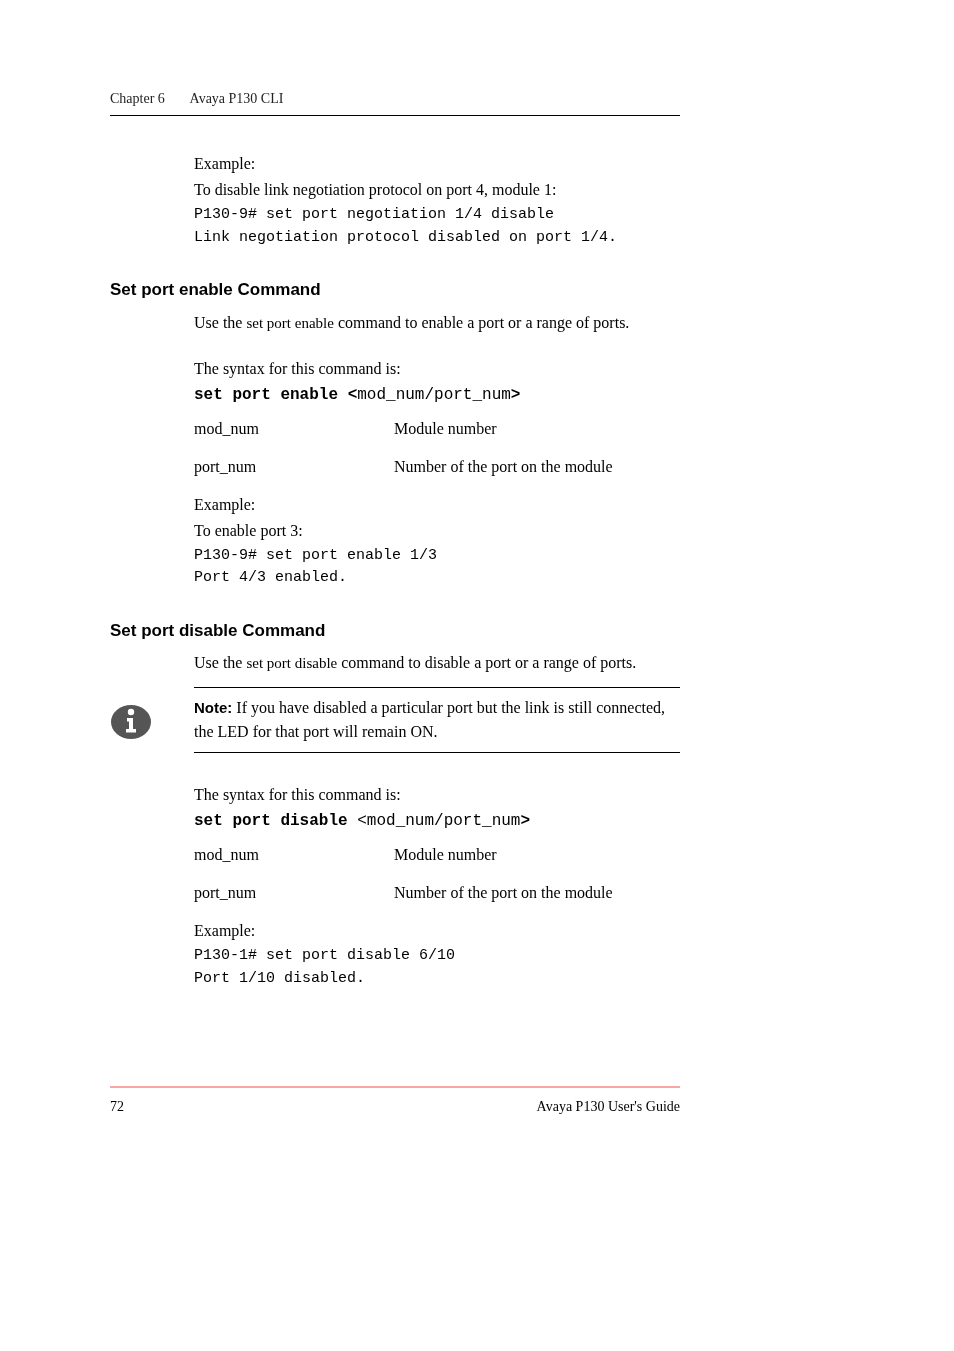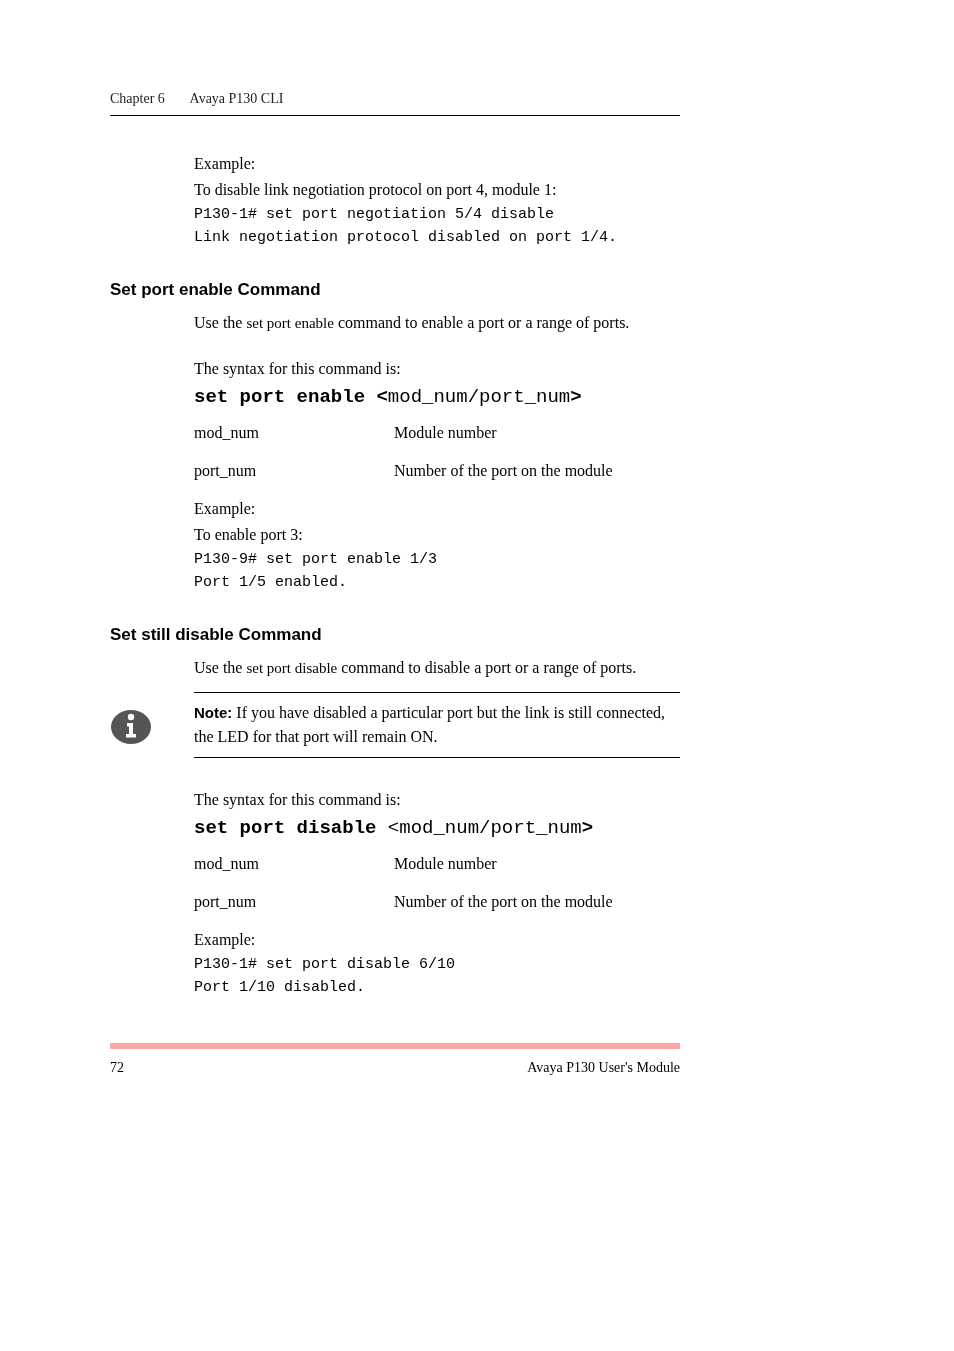--- a/index.html
+++ b/index.html
@@ -60,21 +60,21 @@
     font-size: 15px;
   }
   .section-heading {
     font-family: Arial, Helvetica, sans-serif;
     font-weight: bold;
     font-size: 17px;
     margin: 28px 0 8px 0;
   }
   .syntax-line {
     font-family: 'Courier New', Courier, monospace;
-    font-size: 19px;
+    font-size: 16px;
     margin: 2px 0 0 0;
   }
   .syntax-line .kw {
     font-weight: bold;
   }
   .param-table {
     margin-top: 10px;
     margin-bottom: 8px;
   }
   .param-row {
@@ -103,43 +103,43 @@
   }
   .note-body {
     flex: 1;
   }
   .note-body .bold-run {
     font-family: Arial, Helvetica, sans-serif;
     font-weight: bold;
     font-size: 15px;
   }
   .footer {
-    margin-top: 44px;
-    border-top: 6px solid #fca5a5;
+    margin-top: 96px;
+    border-top: 2px solid #fca5a5;
     padding-top: 8px;
     display: flex;
     justify-content: space-between;
     font-size: 14px;
   }
 </style>
 </head>
 <body>
 
 <div class="page">
 
   <div class="running-head">
     <span class="chap">Chapter 6</span>
     <span>Avaya P130 CLI</span>
   </div>
   <hr class="hr-head">
 
   <div class="indent-block">
     <p class="para">Example:</p>
     <p class="para">To disable link negotiation protocol on port 4, module 1:</p>
-    <div class="mono">P130-1# set port negotiation 5/4 disable</div>
+    <div class="mono">P130-9# set port negotiation 1/4 disable</div>
     <div class="mono">Link negotiation protocol disabled on port 1/4.</div>
   </div>
 
   <h3 class="section-heading">Set port enable Command</h3>
   <div class="indent-block">
     <p class="para">
       <span>Use the </span><span class="mono-inline">set port enable</span><span> command to enable a port or a range of ports.</span>
     </p>
     <div class="spacer-md"></div>
     <p class="para">The syntax for this command is:</p>
@@ -154,24 +154,24 @@
       </div>
       <div class="param-row">
         <div class="param-name">port_num</div>
         <div class="param-desc">Number of the port on the module</div>
       </div>
     </div>
 
     <p class="para">Example:</p>
     <p class="para">To enable port 3:</p>
     <div class="mono">P130-9# set port enable 1/3</div>
-    <div class="mono">Port 1/5 enabled.</div>
-  </div>
-
-  <h3 class="section-heading">Set still disable Command</h3>
+    <div class="mono">Port 4/3 enabled.</div>
+  </div>
+
+  <h3 class="section-heading">Set port disable Command</h3>
   <div class="indent-block">
     <p class="para">
       <span>Use the </span><span class="mono-inline">set port disable</span><span> command to disable a port or a range of ports.</span>
     </p>
   </div>
 
   <div class="note-row">
     <div class="note-icon-col">
       <svg width="42" height="42" viewBox="0 0 42 42">
         <ellipse cx="21" cy="21" rx="20" ry="17" fill="#555"></ellipse>
@@ -208,16 +208,16 @@
       </div>
     </div>
 
     <p class="para">Example:</p>
     <div class="mono">P130-1# set port disable 6/10</div>
     <div class="mono">Port 1/10 disabled.</div>
   </div>
 
   <div class="footer">
     <span>72</span>
-    <span>Avaya P130 User's Module</span>
+    <span>Avaya P130 User's Guide</span>
   </div>
 
 </div>
 
 </body></html>

